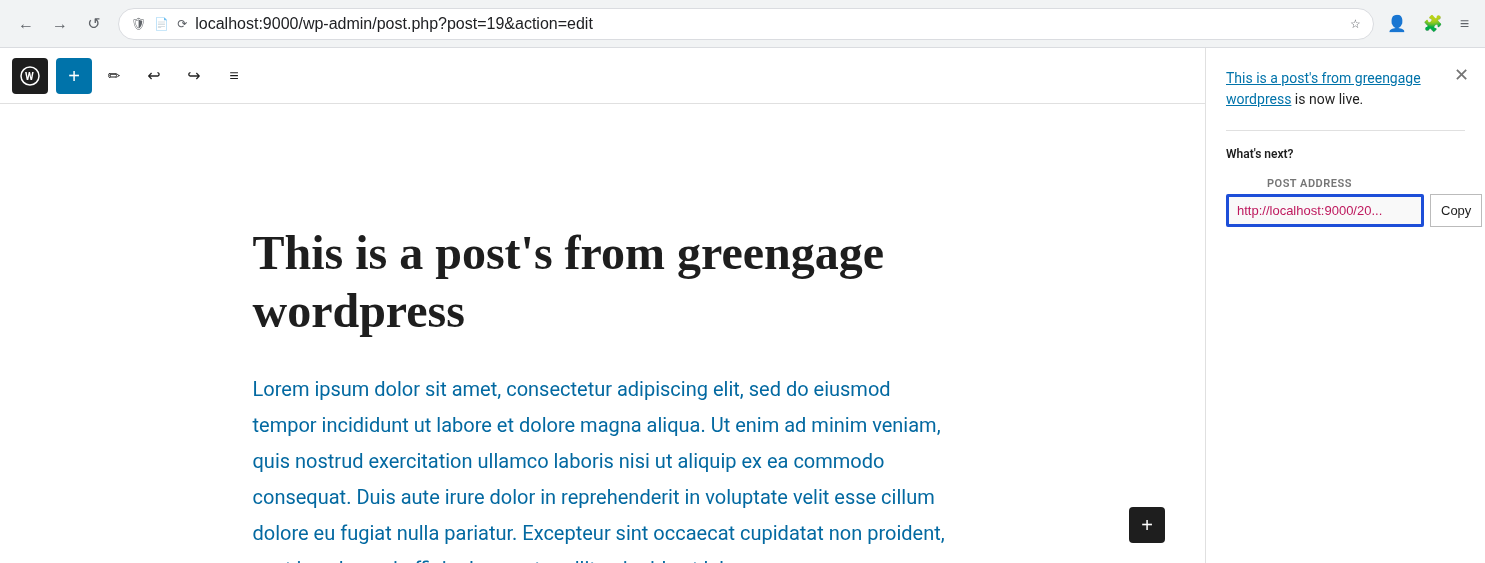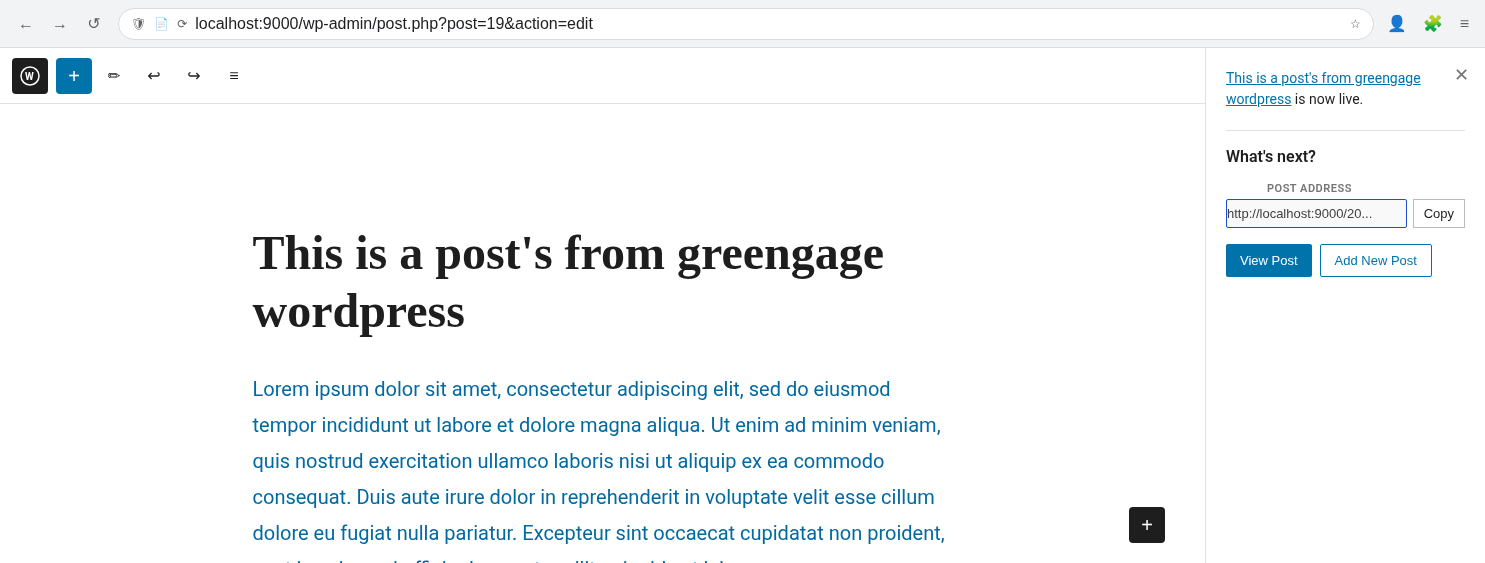--- a/index.html
+++ b/index.html
@@ -217,21 +217,21 @@
       cursor: pointer;
     }
 
     .panel-divider {
       border: none;
       border-top: 1px solid #e0e0e0;
       margin: 16px 0;
     }
 
     .panel-whats-next {
-      font-size: 16px;
+      font-size: 12px;
       font-weight: 600;
       color: #1e1e1e;
       margin-bottom: 16px;
     }
 
     .panel-post-address-label {
       font-size: 11px;
       font-weight: 600;
       color: #757575;
       text-transform: uppercase;
@@ -241,25 +241,25 @@
     }
 
     .post-address-row {
       display: flex;
       gap: 6px;
       margin-bottom: 16px;
     }
 
     .post-address-input {
       flex: 1;
-      border: 1px solid #1d4ed8;
+      border: 3px solid #1d4ed8;
       border-radius: 2px;
-      padding: 6px 0;
+      padding: 6px 8px;
       font-size: 13px;
-      color: #404040;
+      color: #be185d;
       background: #f9f9f9;
       outline: none;
     }
 
     .copy-btn {
       background: #fff;
       border: 1px solid #bbb;
       border-radius: 0;
       padding: 6px 10px;
       font-size: 13px;
@@ -370,18 +370,14 @@
 
     <div class="panel-whats-next">What's next?</div>
 
     <div class="panel-post-address-label">POST ADDRESS</div>
 
     <div class="post-address-row">
       <input class="post-address-input" type="text" readonly="" value="http://localhost:9000/20..." style="">
       <button class="copy-btn">Copy</button>
     </div>
 
-    <div class="panel-actions-row">
-      <button class="view-post-btn">View Post</button>
-      <button class="add-new-post-btn">Add New Post</button>
-    </div>
   </div>
 </div>
 
 </body></html>

